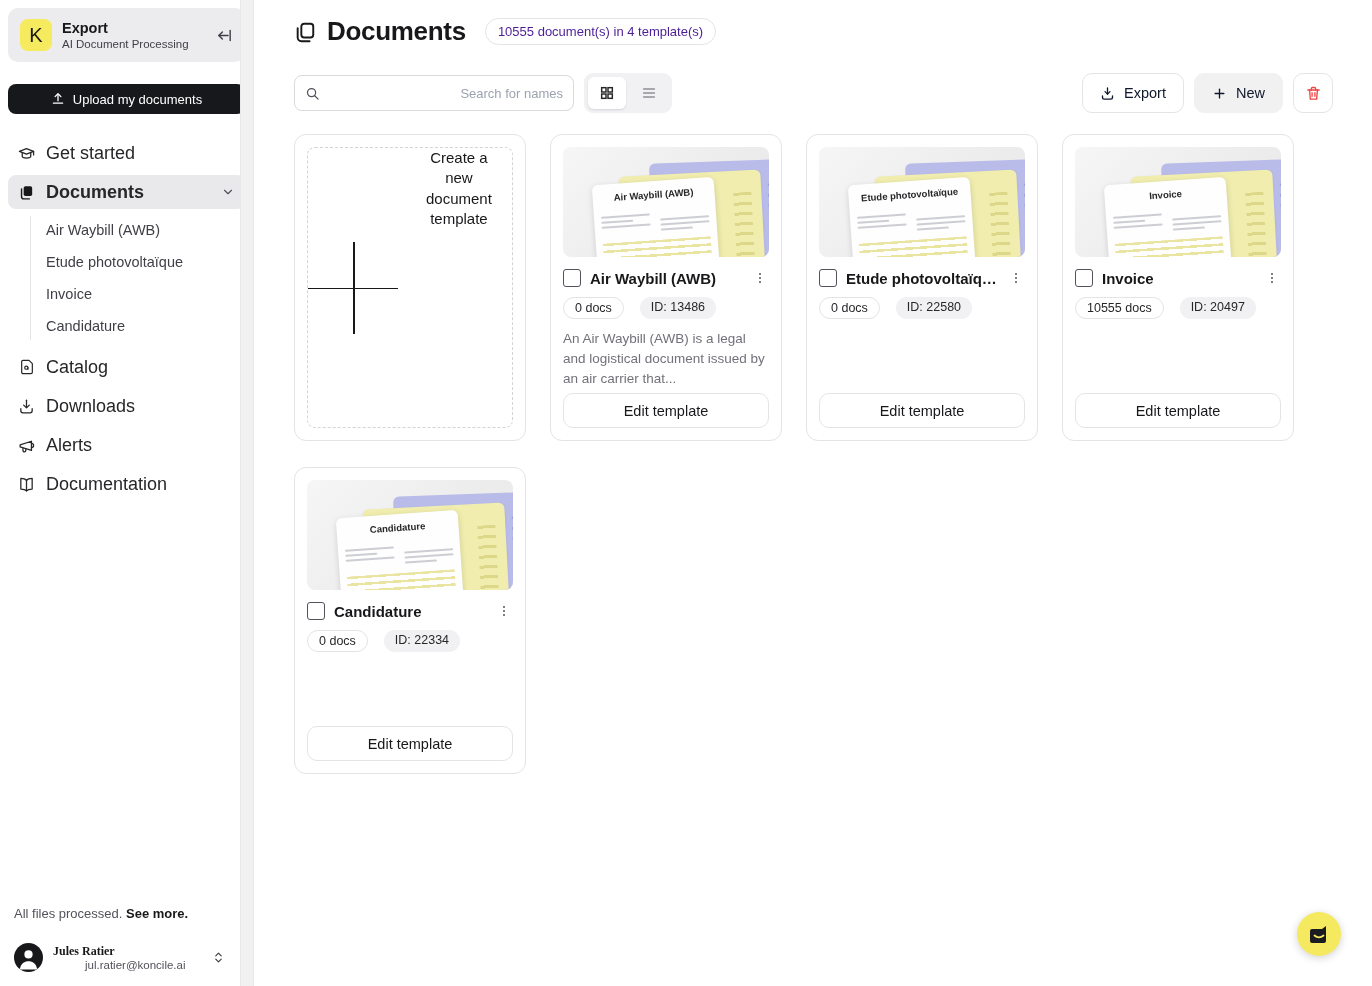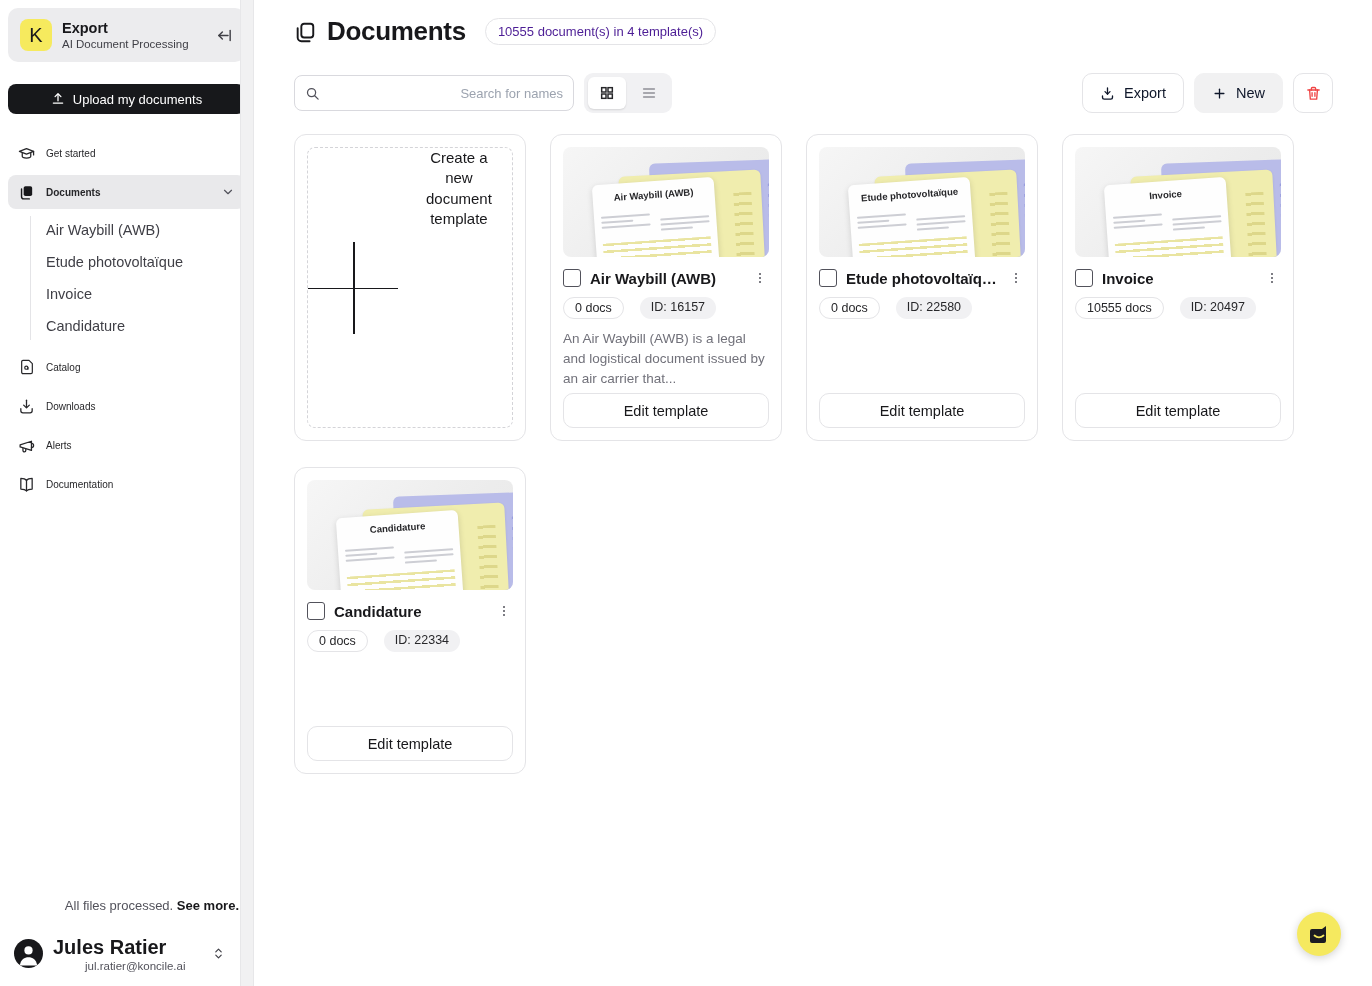--- a/index.html
+++ b/index.html
@@ -22,38 +22,38 @@
   .ws-name { font-size:14.5px; font-weight:bold; line-height:1.15; }
   .ws-sub { font-size:11.5px; color:#3f3f46; margin-top:2px; }
   .collapse-btn { color:#3f3f46; display:flex; }
 
   .upload-btn { margin:14px 8px 0; height:30px; background:#17181b; color:#fff;
     border:none; border-radius:8px; font-size:13px; font-family:inherit;
     display:flex; align-items:center; justify-content:center; gap:8px; cursor:pointer; }
 
   .nav { margin-top:22px; padding:0 8px; }
   .nav-item { height:34px; margin-bottom:5px; border-radius:8px; padding:0 10px;
-    display:flex; align-items:center; gap:11px; font-size:10px; color:#27272a; cursor:pointer; }
+    display:flex; align-items:center; gap:11px; font-size:18px; color:#27272a; cursor:pointer; }
   .nav-item.active { background:#e9e9eb; font-weight:600; }
   .nav-item .nicon { width:17px; display:flex; justify-content:center; color:#27272a; flex-shrink:0; }
   .nav-item .chev { margin-left:auto; color:#52525b; display:flex; }
   .subnav { position:relative; padding-left:30px; margin:4px 0 8px; }
   .subnav::before { content:""; position:absolute; left:22px; top:2px; bottom:2px;
     width:1px; background:#e4e4e7; }
   .sub-item { height:32px; display:flex; align-items:center; font-size:14.5px;
     color:#3f3f46; padding-left:8px; border-radius:6px; cursor:pointer; }
 
   .side-foot { margin-top:auto; padding:0 14px 14px; }
-  .files-status { text-align:right; font-size:13px; color:#52525b; margin-bottom:22px; }
+  .files-status { text-align:left; font-size:13px; color:#52525b; margin-bottom:22px; }
   .files-status .see-more { color:#18181b; font-weight:600; cursor:pointer; }
   .user-row { display:flex; align-items:center; gap:10px; cursor:pointer; }
   .avatar { width:29px; height:29px; border-radius:50%; background:#18181b; color:#fff;
     display:flex; align-items:center; justify-content:center; overflow:hidden; flex-shrink:0; }
   .user-meta { flex:1; min-width:0; }
-  .user-name { font-size:20px; font-weight:bold; line-height:1.2; }
+  .user-name { font-size:12px; font-weight:bold; line-height:1.2;font-family:Liberation Serif, serif; }
   .user-email { font-size:11.5px; color:#52525b; margin-top:1px;padding-left:32px; }
   .updown { color:#3f3f46; display:flex; margin-right:14px; }
 
   
   .main { flex:1; position:relative; padding:16px 39px 0 40px; }
 
   .page-head { display:flex; align-items:center; gap:11px; }
   .page-head .doc-ico { display:flex; color:#18181b; }
   .page-title { font-size:26px; font-weight:bold; letter-spacing:-0.3px; }
   .count-pill { margin-left:8px; border:1px solid #e4e4e7; border-radius:999px;
@@ -400,21 +400,21 @@
           <span class="kebab">
             <svg width="14" height="14" viewBox="0 0 24 24" fill="currentColor">
                 <circle cx="12" cy="5" r="1.7"></circle>
                 <circle cx="12" cy="12" r="1.7"></circle>
                 <circle cx="12" cy="19" r="1.7"></circle>
               </svg>
           </span>
         </div>
         <div class="badge-row">
           <span class="pill pill-outline">0 docs</span>
-          <span class="pill pill-gray">ID: 16157</span>
+          <span class="pill pill-gray">ID: 13486</span>
         </div>
         <div class="card-desc">An Air Waybill (AWB) is a legal and logistical document issued by an air carrier that...</div>
         <button class="edit-btn">Edit template</button>
       </div>
 
       <div class="card">
         <div class="thumb">
           <div class="sheet sheet-blue"></div>
           <div class="sheet sheet-yellow"></div>
           <div class="sheet sheet-white">

